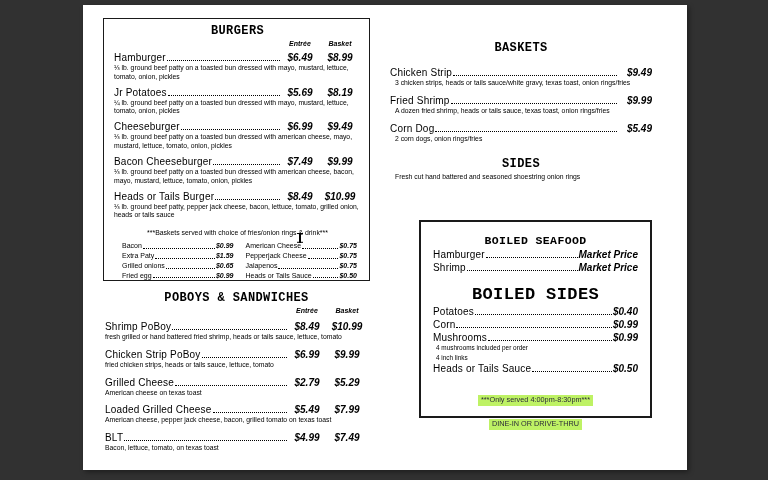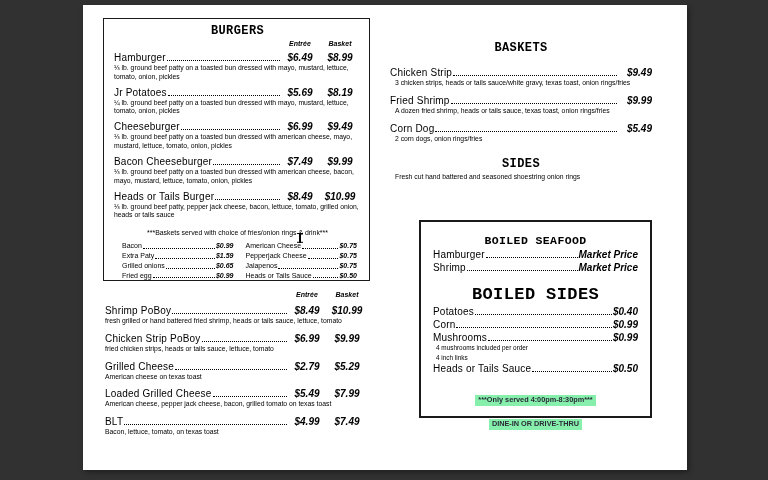--- a/index.html
+++ b/index.html
@@ -48,21 +48,21 @@
   
   .boiledbox{
     position:absolute;left:336px;top:215px;width:233px;height:198px;
     border:2px solid #1a1a1a;box-sizing:border-box;padding:12px 12px 0 12px;
   }
   .boiledbox .item{margin-top:2px;}
   .mprice{font-size:10px;font-weight:bold;font-style:italic;white-space:nowrap;}
   .sub-note{font-size:6.4px;line-height:1.2;margin:1px 0 1px 3px;}
   .bs-title{margin-top:12px;}
   .hl-wrap{text-align:center;margin-top:11px;line-height:1.5;}
-  .hl{display:inline-block;background:#86efac;color:#2b2b38;font-weight:bold;font-size:7.3px;padding:0 3px;}
+  .hl{display:inline-block;background:#bef264;color:#2b2b38;font-weight:normal;font-size:7.3px;padding:0 3px;}
   
   .ibeam{position:absolute;left:214px;top:228px;width:6px;height:10px;}
   .ibeam::before{content:"";position:absolute;left:2.4px;top:0;bottom:0;width:1.2px;background:#000;}
   .ibeam::after{content:"";position:absolute;left:0;right:0;top:0;height:1.2px;background:#000;box-shadow:0 8.8px 0 #000;}
 </style>
 </head>
 <body>
 
 <div class="page">
 
@@ -169,20 +169,21 @@
           <div class="addon-row">
             <span>Heads or Tails Sauce</span>
             <span class="dots"></span>
             <span class="aprice">$0.50</span>
           </div>
         </div>
       </div>
     </div>
 
     <div class="poboys">
+      <div class="sec-title">POBOYS &amp; SANDWICHES</div>
       <div class="colhdr">
         <span class="c1">Entrée</span>
         <span class="c2">Basket</span>
       </div>
 
       <div class="item">
         <div class="row">
           <span class="iname">Shrimp PoBoy</span>
           <span class="dots"></span>
           <span class="price p1">$8.49</span>

